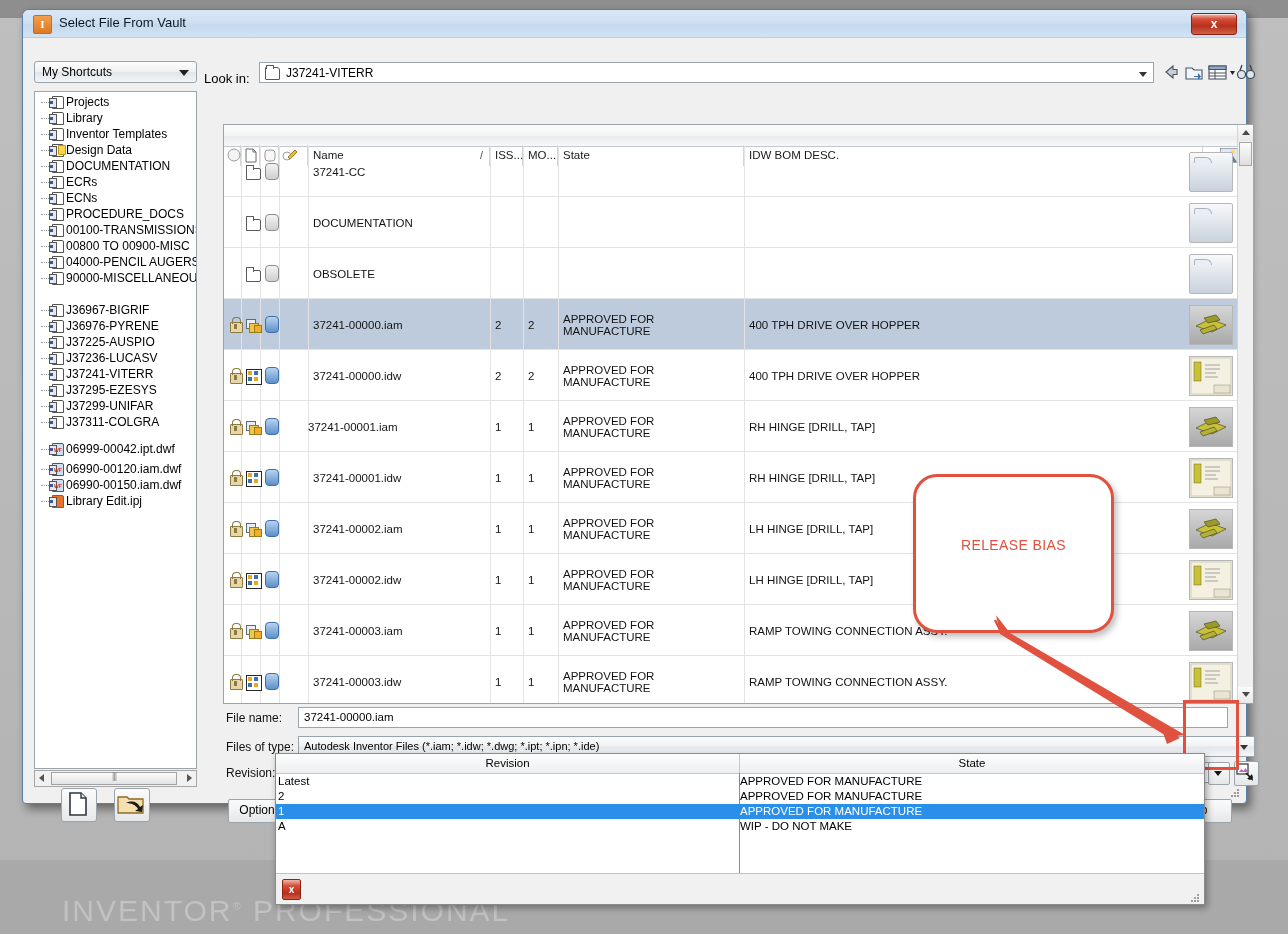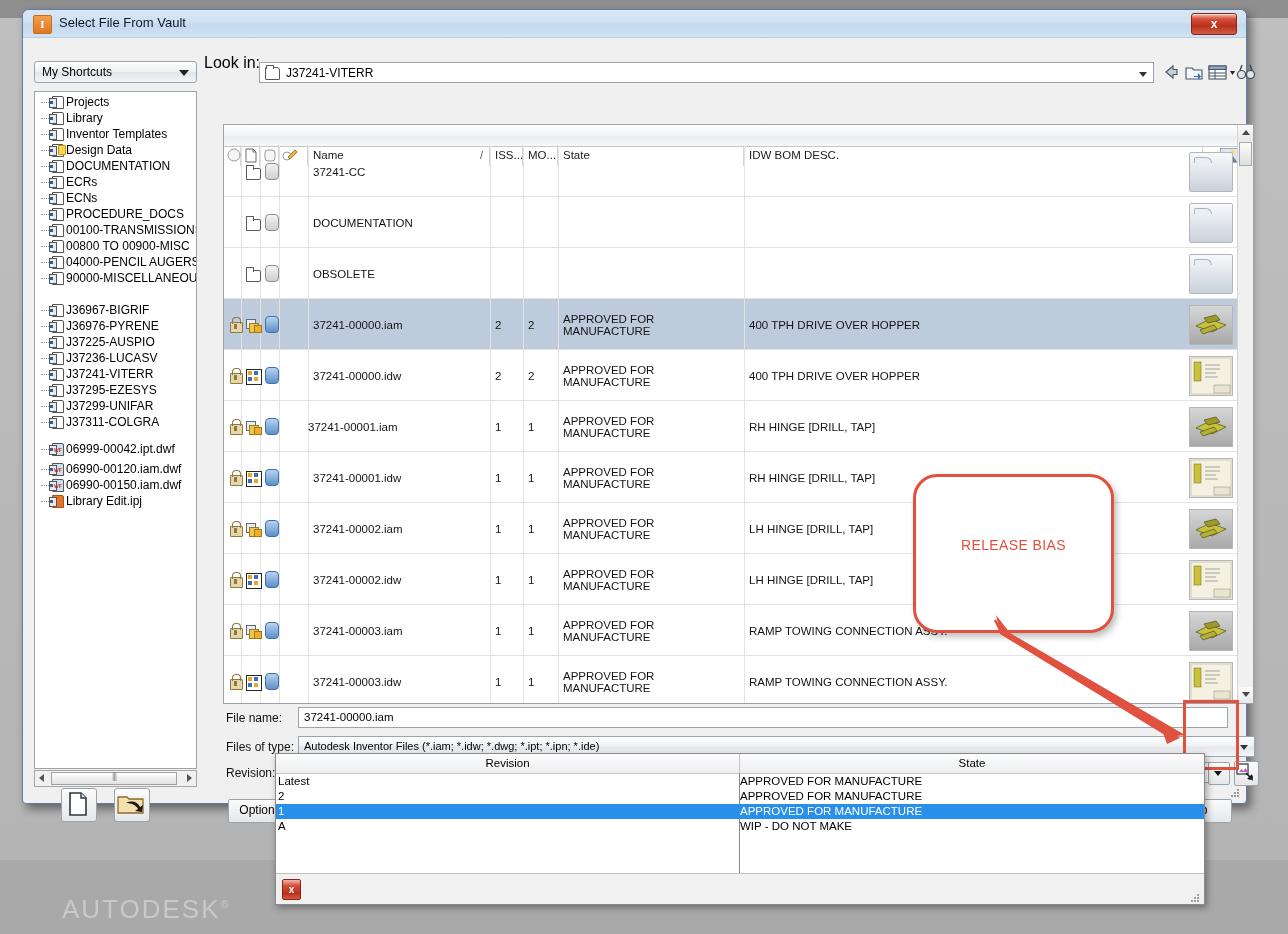--- a/index.html
+++ b/index.html
@@ -54,21 +54,21 @@
 
   
   #shortcuts{
     position:absolute;left:11px;top:24px;width:163px;height:22px;
     background:linear-gradient(180deg,#fdfdfd 0%,#eef0f2 48%,#e1e5e9 52%,#f3f5f7 100%);
     border:1px solid #9aa4ad;border-radius:3px;box-sizing:border-box;
     font-size:12px;padding:3px 0 0 7px;cursor:pointer;
   }
   #shortcuts .arr{position:absolute;right:7px;top:8px;width:0;height:0;
       border-left:5px solid transparent;border-right:5px solid transparent;border-top:6px solid #222;}
-  #lookinlbl{position:absolute;left:181px;top:17px;font-size:16px;}
+  #lookinlbl{position:absolute;left:181px;top:34px;font-size:13px;}
   #lookinbox{
     position:absolute;left:236px;top:25px;width:895px;height:21px;background:#fff;
     border:1px solid #9aa4ad;box-sizing:border-box;cursor:text;
   }
   #lookinbox .fic{position:absolute;left:5px;top:4px;width:13px;height:11px;
       border:1px solid #585858;border-radius:1px 3px 1px 1px;background:#fff;}
   #lookinbox .fic:after{content:"";position:absolute;left:0;top:-3px;width:6px;height:3px;
       border:1px solid #585858;border-bottom:none;border-radius:1px 1px 0 0;background:#fff;}
   #lookinbox .txt{position:absolute;left:26px;top:3px;font-size:12px;}
   #lookinbox .arr{position:absolute;right:6px;top:9px;width:0;height:0;
@@ -210,21 +210,20 @@
   #redbox{position:absolute;left:1183px;top:700px;width:56px;height:70px;
      border:3px solid #e0513f;box-sizing:border-box;}
 </style>
 </head>
 <body>
 
 <div id="backdrop">
   <div class="panel-light"></div>
   <div class="taskstrip"></div>
   <div id="wmark">
-    <div class="l1"><span>AUTODESK</span><sup>®</sup></div>
     <div class="l2"><span>INVENTOR</span><sup>®</sup><span> PROFESSIONAL</span></div>
   </div>
 </div>
 
 <div id="dialog">
 
   <div id="titlebar">
     <div class="tlogo">I</div>
     <div class="ttext">Select File From Vault</div>
     <div id="btnclose">x</div>

